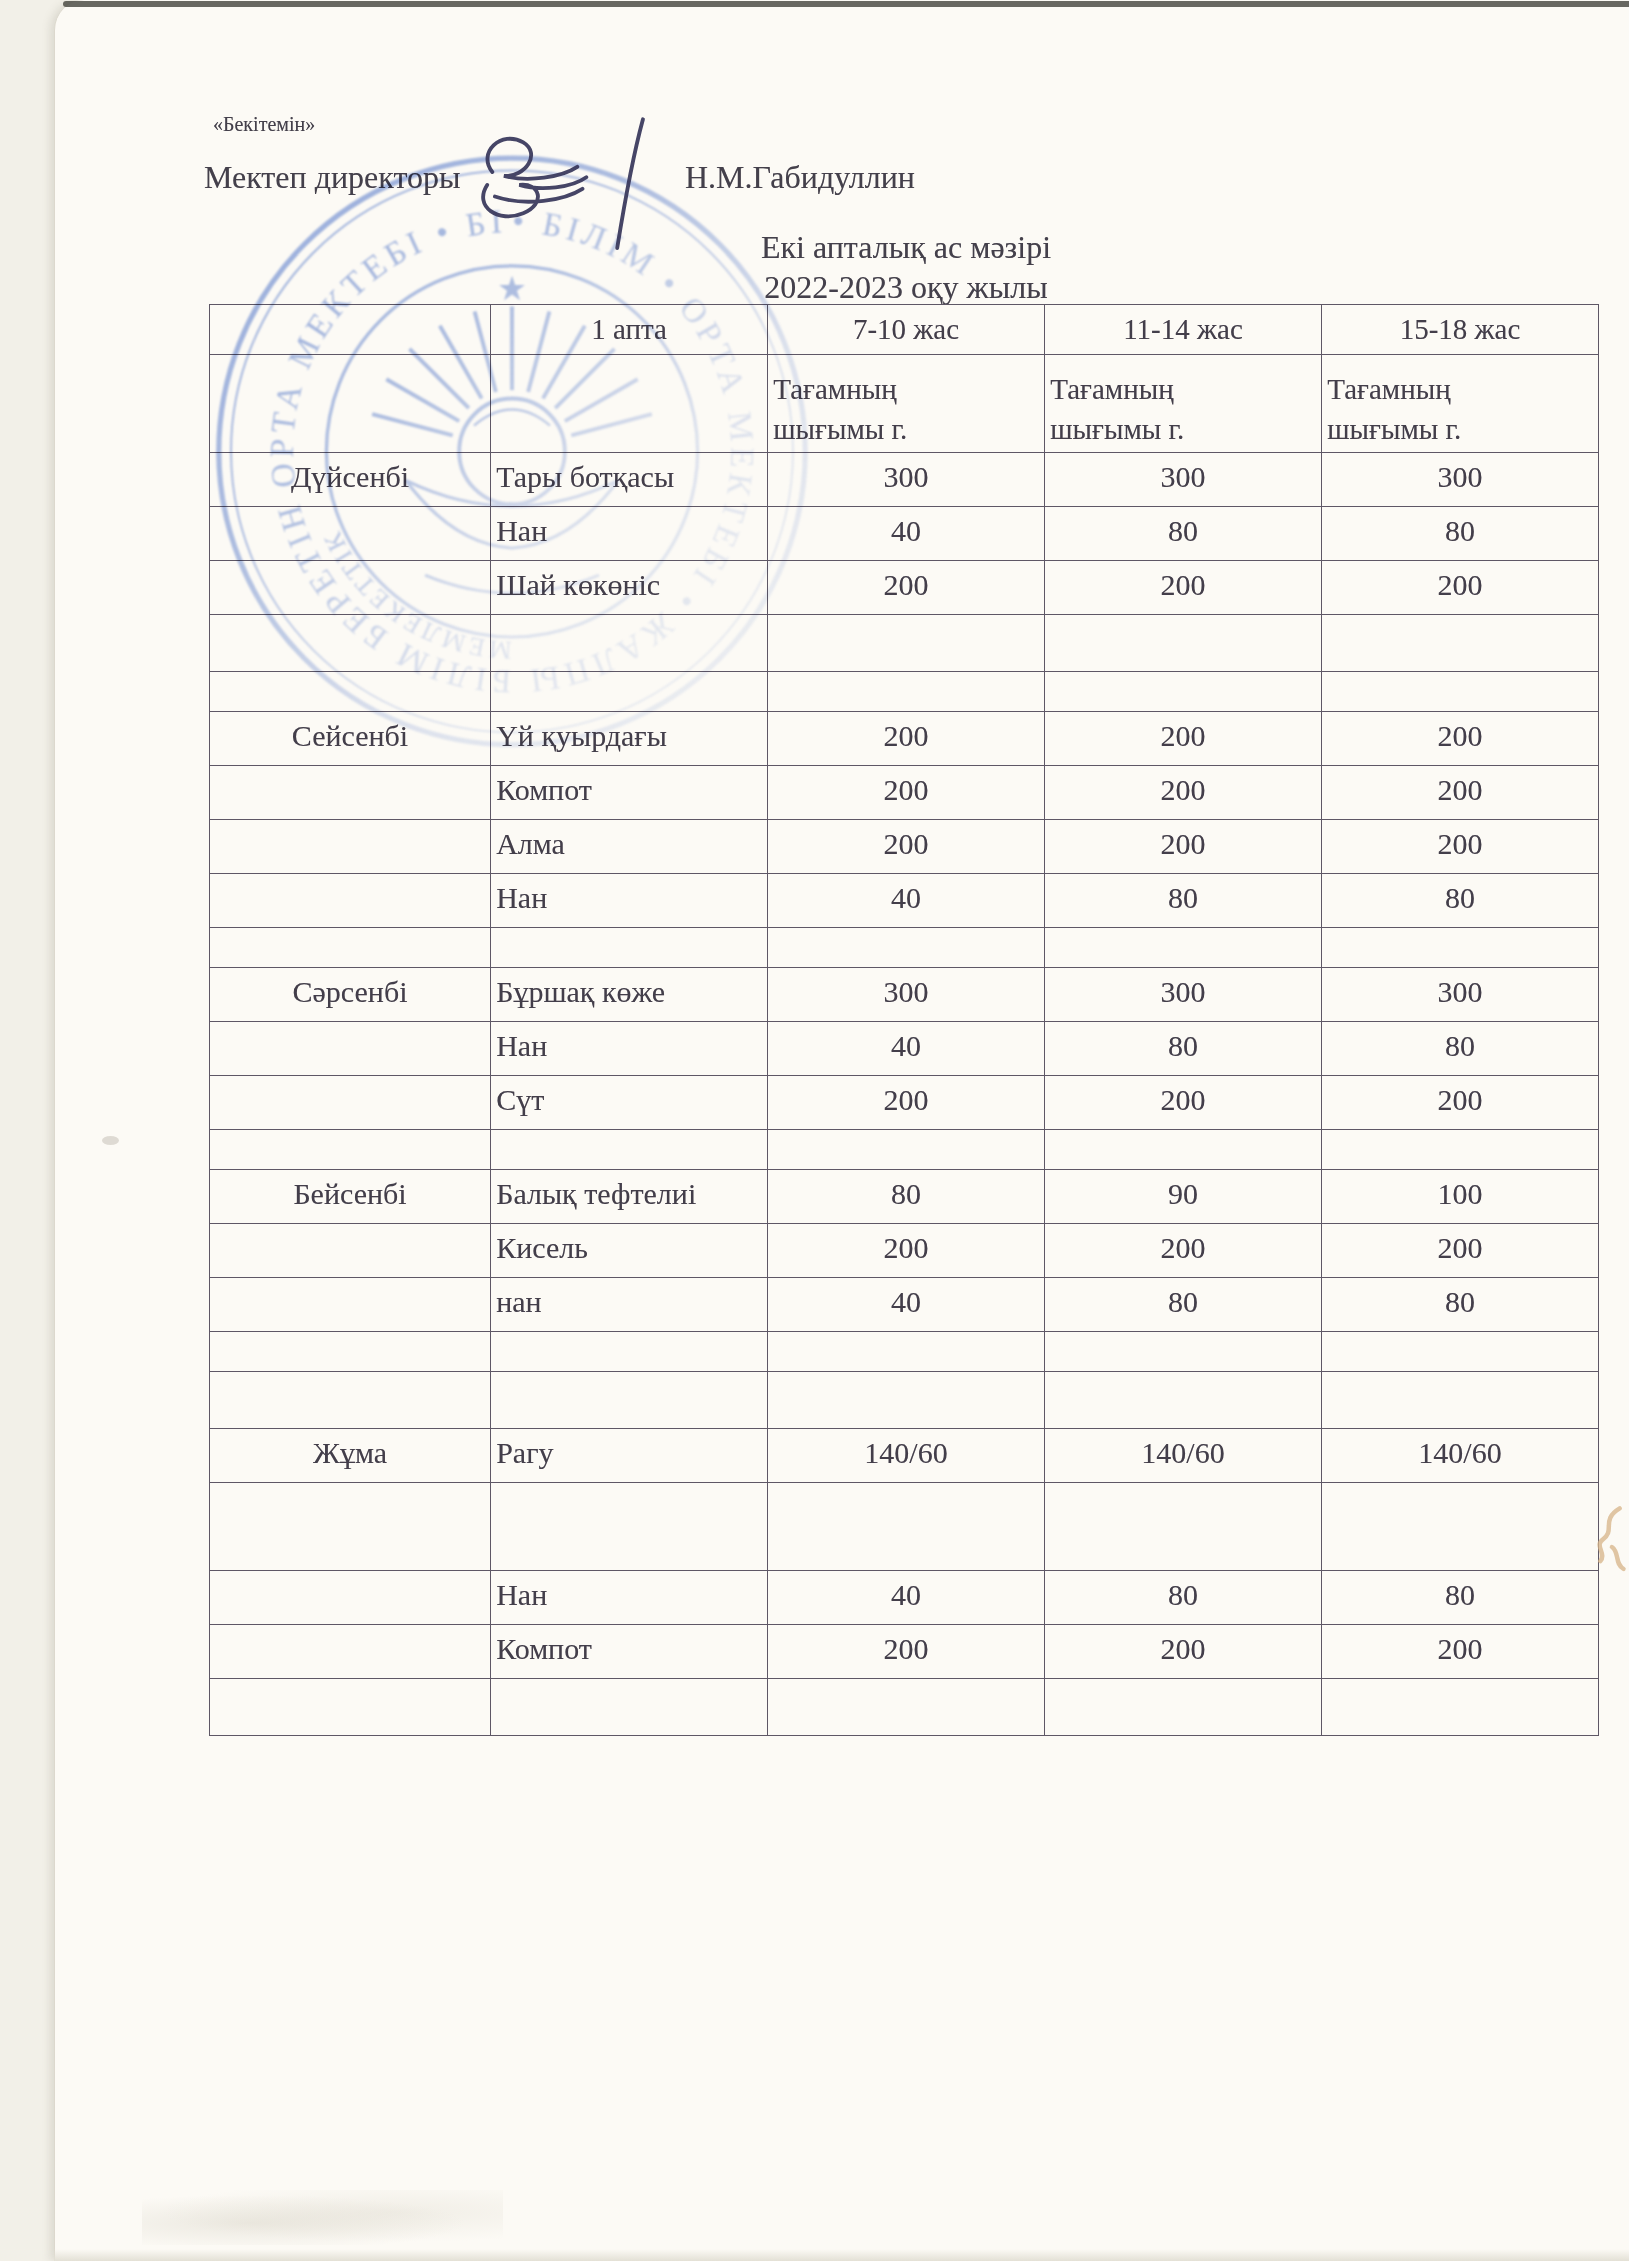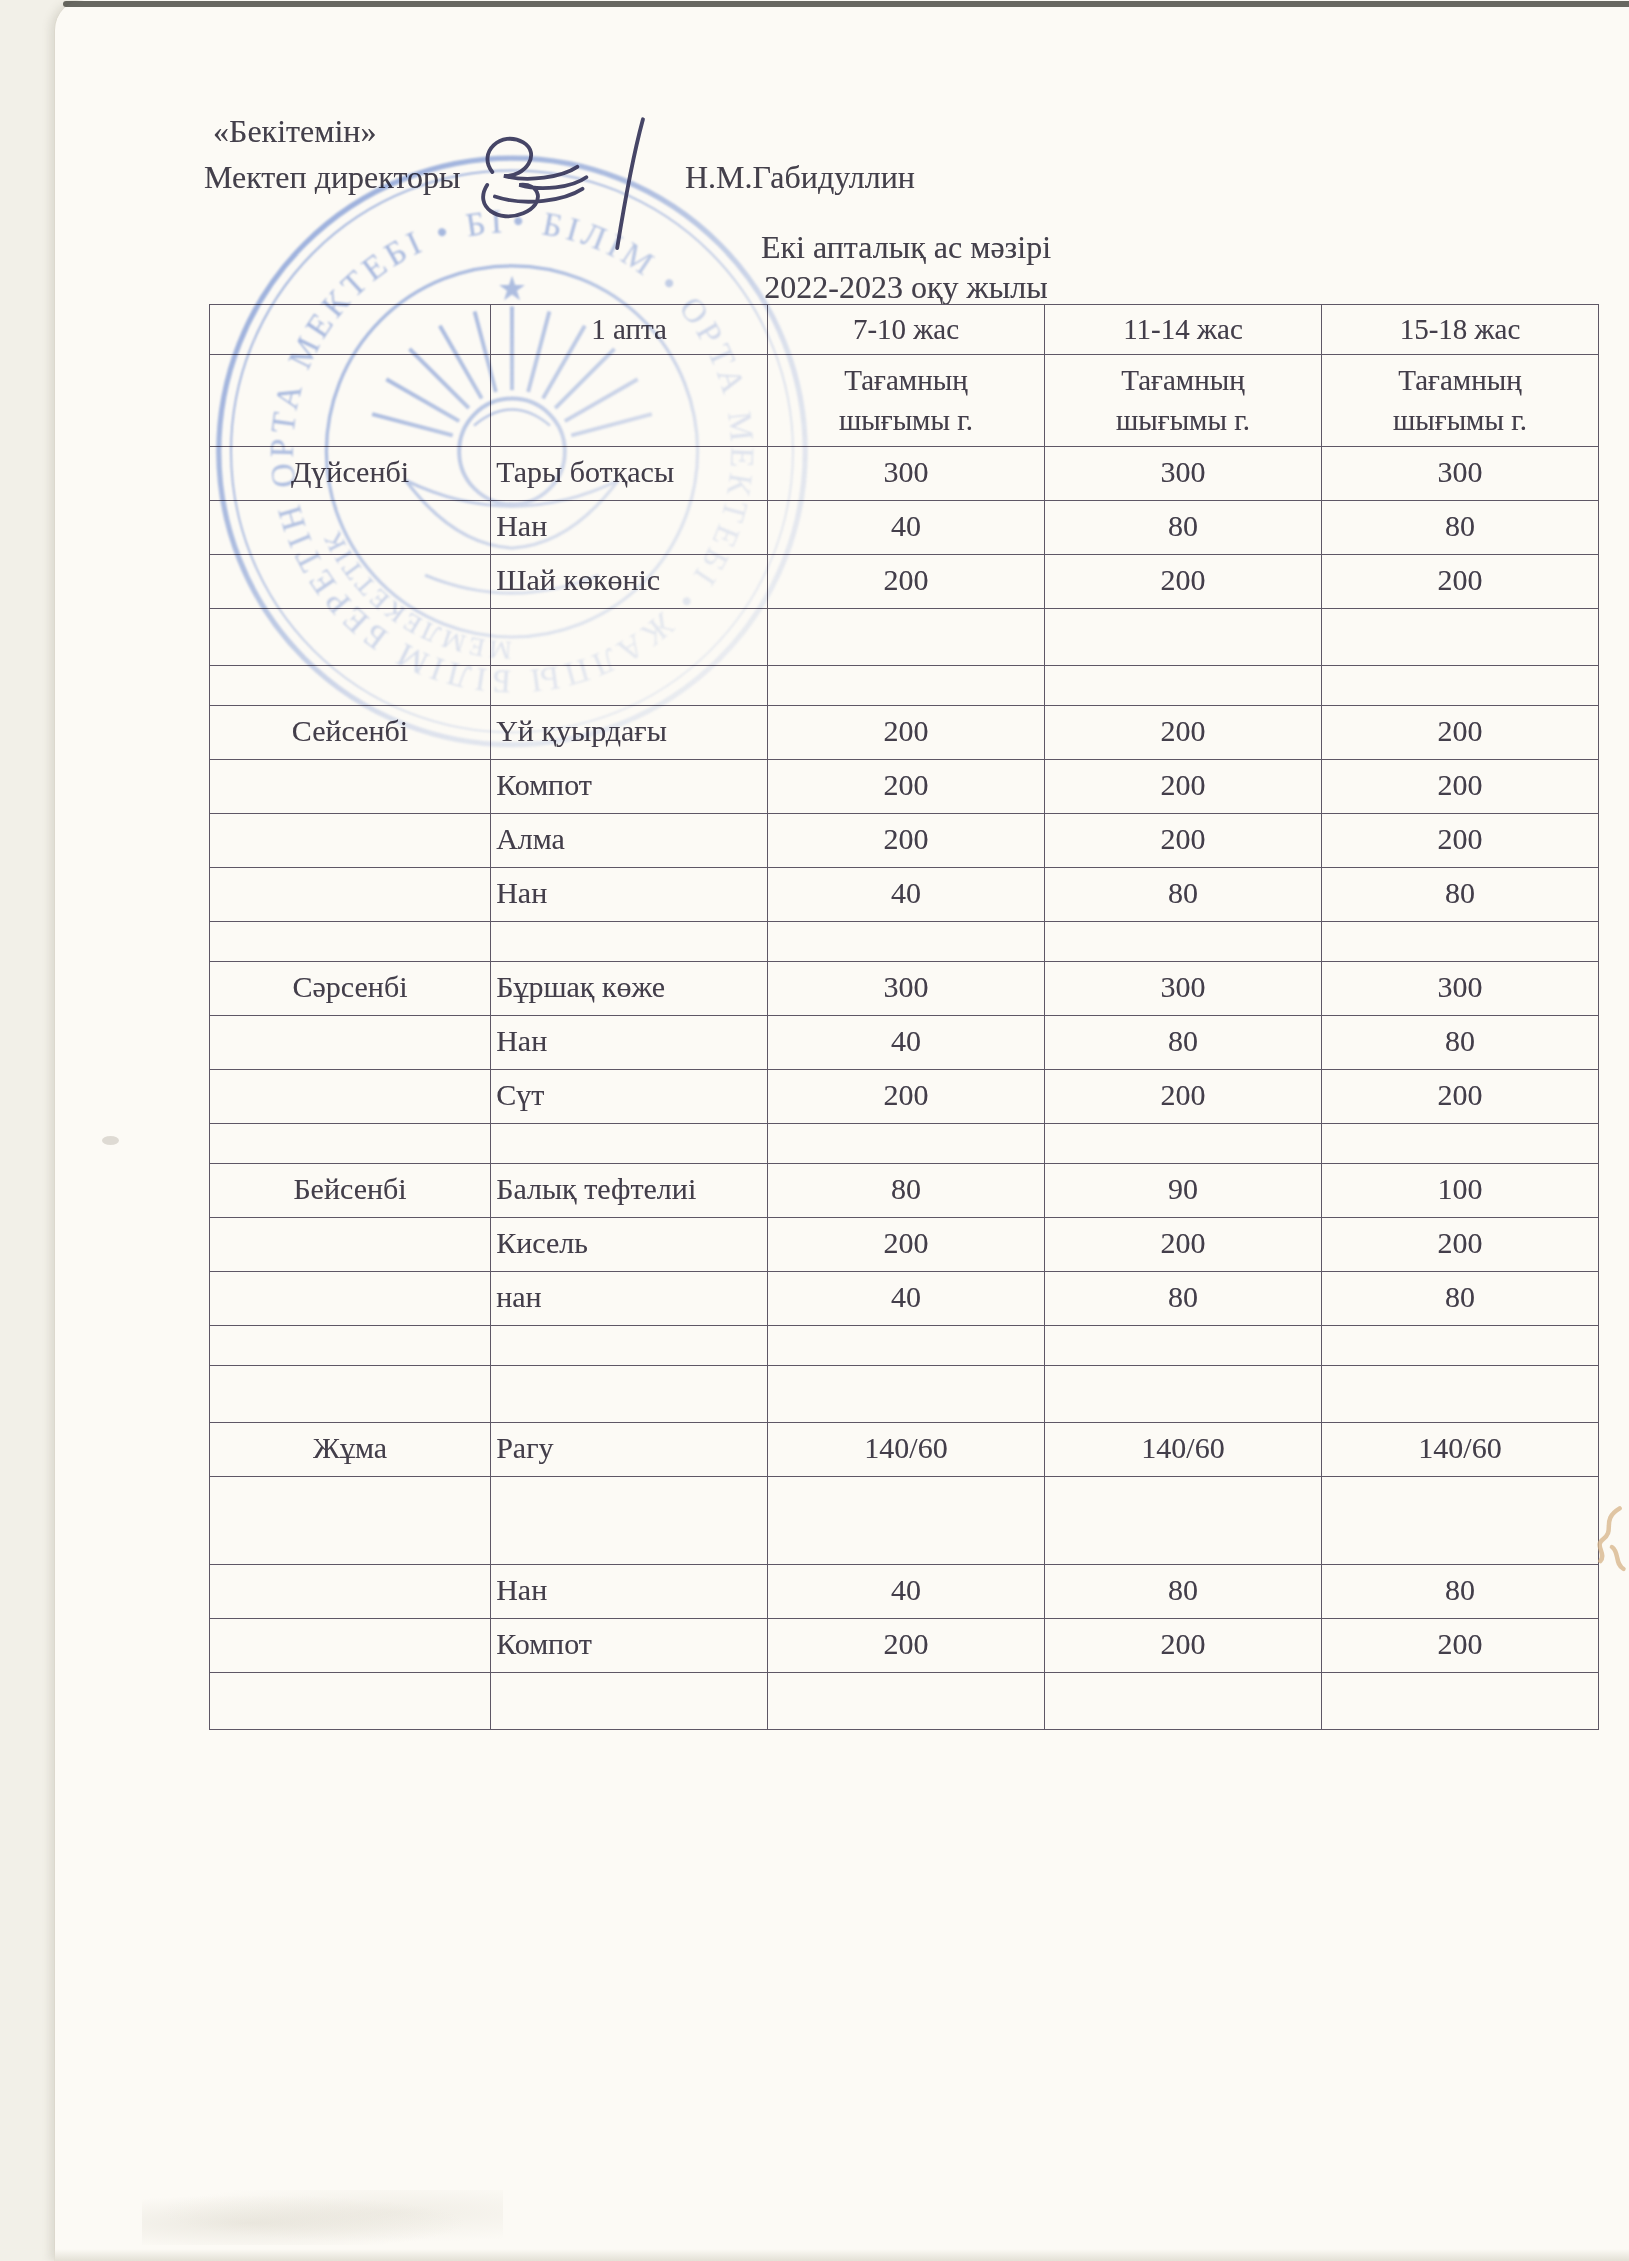--- a/index.html
+++ b/index.html
@@ -17,37 +17,37 @@
   .top-edge{
     position:absolute;left:63px;top:1.3px;width:1567px;height:5.8px;
     background:#4e4d46;border-radius:5.2px 0 0 5.2px;opacity:.85;z-index:5;
   }
   .bottom-shade{
     position:absolute;left:54px;bottom:0;right:0;height:11.6px;
     background:linear-gradient(to top,#e3e0d5,rgba(227,224,213,0));z-index:4;
   }
   .txt{position:absolute;color:#44404b;z-index:2;
     text-shadow:0 0 0.6px rgba(68,64,75,.4);}
-  .approval{left:213px;top:113px;font-size:32px;}
+  .approval{left:213px;top:113px;font-size:20px;}
   .director-label{left:204px;top:159px;font-size:32px;}
   .director-name{left:685px;top:159px;font-size:32px;}
   .titles{left:645px;top:227px;width:522px;text-align:center;font-size:32px;line-height:40px;}
   .menu-table{
     position:absolute;left:209px;top:304px;width:1388px;z-index:2;
     border-collapse:collapse;table-layout:fixed;color:#433e4a;
   }
   .menu-table td{
     border:1.3px solid #5e5765;font-size:30px;
     vertical-align:top;padding:7.7px 5.2px 2.6px 5.2px;overflow:hidden;
     text-shadow:0 0 0.6px rgba(68,64,75,.35);
   }
   .row-h1{height:50px;}
   .row-h1 td{vertical-align:middle;text-align:center;font-size:29px;padding:0 3.9px;}
   .row-h2{height:92px;}
-  .row-h2 td{text-align:center;font-size:29px;line-height:40px;padding-top:5px;}
+  .row-h2 td{text-align:left;font-size:29px;line-height:40px;padding-top:14px;}
   .yield{white-space:pre-line;}
   .row-food{height:54px;}
   .row-food2{height:98px;}
   .row-spacer{height:40px;}
   .row-spacer-md{height:57px;}
   .row-spacer-tall{height:88px;}
   .c-day{text-align:center;}
   .c-dish{text-align:left;padding-left:17px;white-space:pre-line;}
   .c-val{text-align:center;}
   .stamp{position:absolute;left:193px;top:116px;z-index:3;

